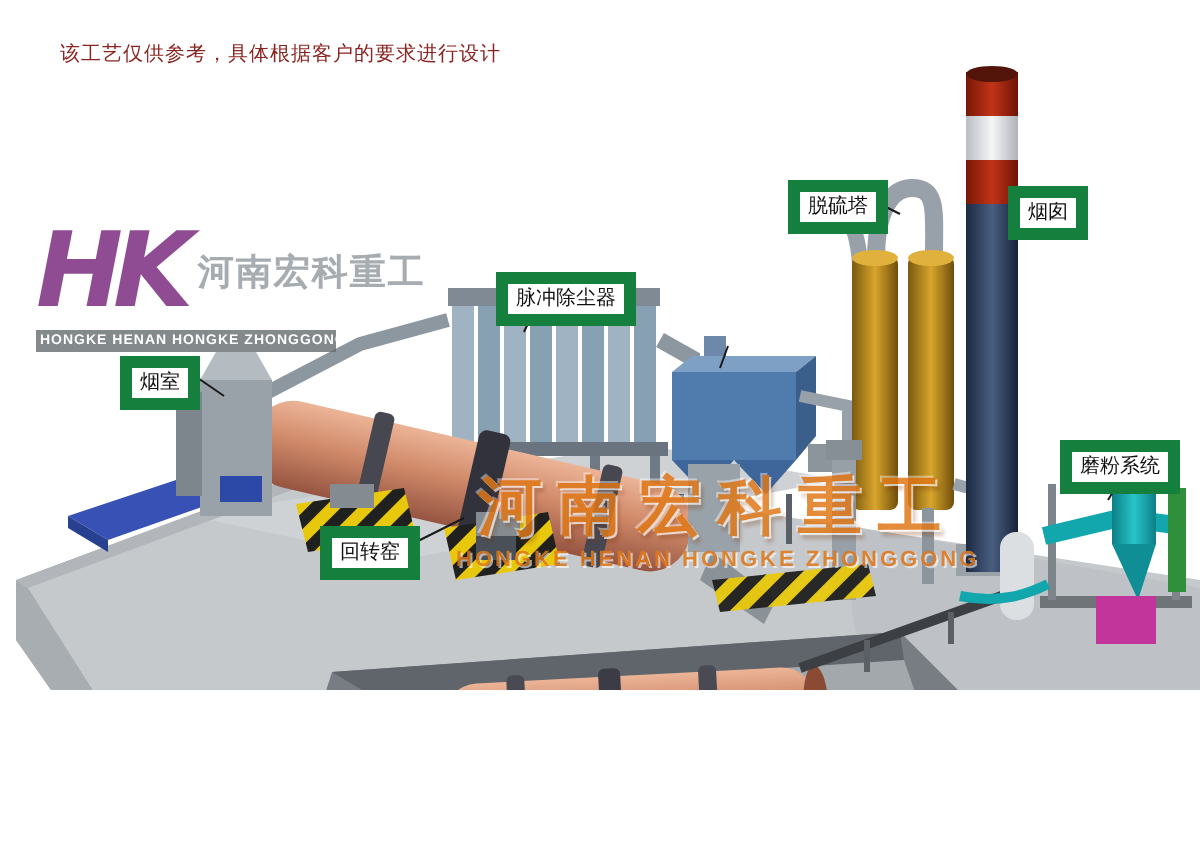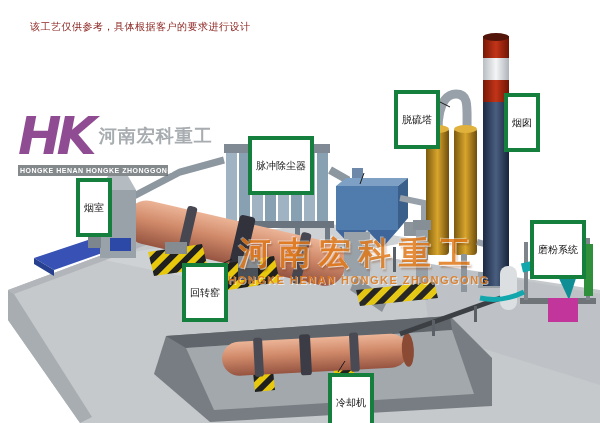--- a/index.html
+++ b/index.html
@@ -1,21 +1,21 @@
 <!DOCTYPE html>
 <html><head>
 <meta charset="utf-8">
 <style>
   *{margin:0;padding:0;box-sizing:border-box}
   html,body{background:#fff}
   body{font-family:"Liberation Sans",sans-serif}
-  .canvas{position:relative;width:600px;height:423px;background:#fff;overflow:hidden}
+  .canvas{position:relative;width:600px;height:345px;background:#fff;overflow:hidden}
   .scene{position:absolute;left:0;top:0;width:600px;height:423px}
   .disclaimer{position:absolute;left:30px;top:20px;font-size:10px;color:#8b2420;letter-spacing:.5px;white-space:nowrap}
-  .lbl{position:absolute;background:#fff;border:4px solid #15803d;color:#111;font-size:10px;line-height:1.3;padding:19px 4px;white-space:nowrap;z-index:30}
+  .lbl{position:absolute;background:#fff;border:6px solid #15803d;color:#111;font-size:10px;line-height:1.3;padding:1px 4px;white-space:nowrap;z-index:30}
   
   .logo{position:absolute;left:18px;top:110px;opacity:.78;z-index:20;width:150px}
   .logo-row{display:flex;align-items:center}
   .logo-hk{font-family:"DejaVu Sans",sans-serif;font-style:italic;font-weight:bold;font-size:52px;line-height:1;color:#701a75;letter-spacing:-5px}
   .logo-cn{font-weight:bold;font-size:18px;color:#8f959a;margin-left:7px;letter-spacing:1px;white-space:nowrap}
   .logo-bar{margin-top:3px;background:#62686d;color:#fff;font-size:7px;font-weight:bold;letter-spacing:.5px;text-align:center;padding:2px 2px;white-space:nowrap}
   
   .wm{position:absolute;left:228px;top:236px;text-align:center;opacity:.85;z-index:15;pointer-events:none}
   .wm-cn{font-family:"DejaVu Serif",serif;font-weight:bold;font-size:32px;line-height:1.1;color:#e07818;letter-spacing:8px;white-space:nowrap;
          text-shadow:1px 1px 0 rgba(255,255,255,.8),-1px -1px 0 rgba(255,255,255,.5),2px 3px 2px rgba(120,50,0,.35)}
@@ -221,21 +221,21 @@
       <span class="logo-cn">河南宏科重工</span>
     </div>
     <div class="logo-bar">HONGKE HENAN HONGKE ZHONGGONG</div>
   </div>
 
   <div class="wm">
     <div class="wm-cn">河南宏科重工</div>
     <div class="wm-en">HONGKE HENAN HONGKE ZHONGGONG</div>
   </div>
 
-  <div class="lbl" style="left:76px;top:178px">烟室</div>
+  <div class="lbl" style="left:60px;top:178px">烟室</div>
   <div class="lbl" style="left:248px;top:136px">脉冲除尘器</div>
   <div class="lbl" style="left:394px;top:90px">脱硫塔</div>
   <div class="lbl" style="left:504px;top:93px">烟囱</div>
   <div class="lbl" style="left:530px;top:220px">磨粉系统</div>
-  <div class="lbl" style="left:182px;top:263px">回转窑</div>
+  <div class="lbl" style="left:160px;top:263px">回转窑</div>
   <div class="lbl" style="left:328px;top:373px">冷却机</div>
 
 </div>
 
 </body></html>

